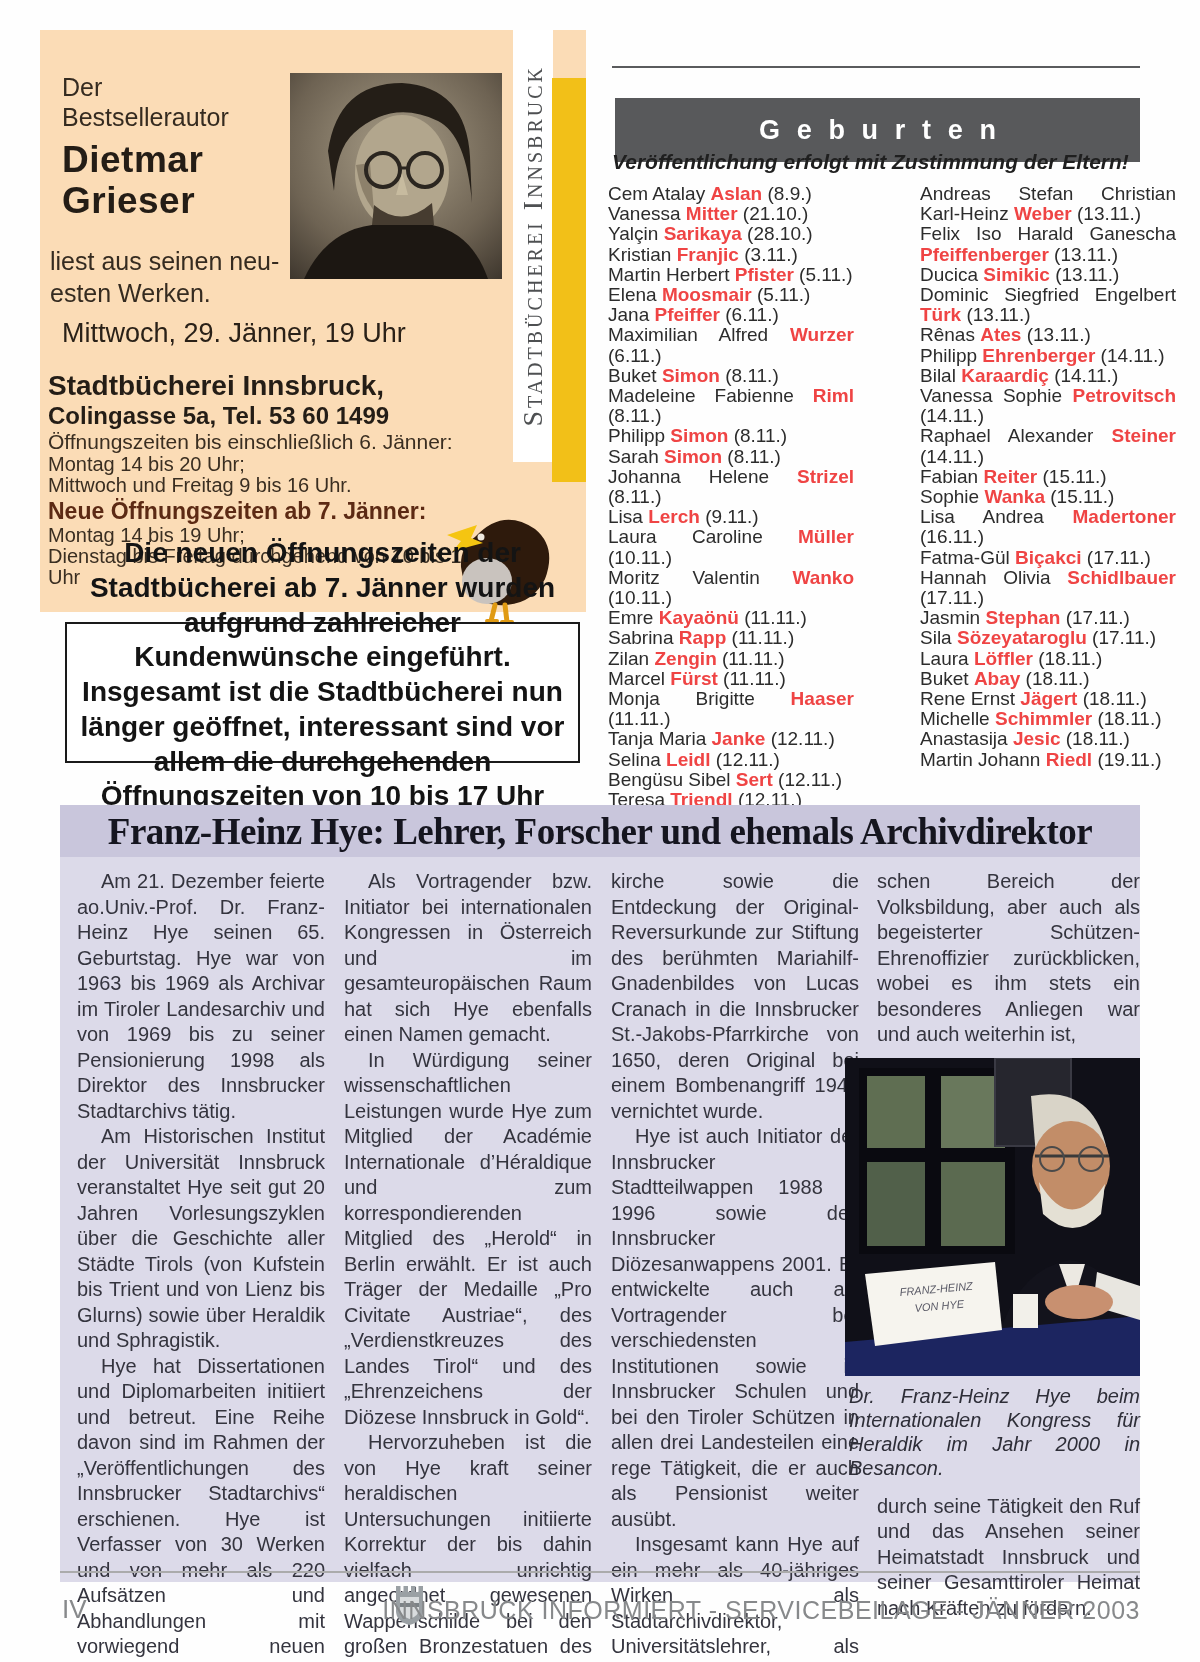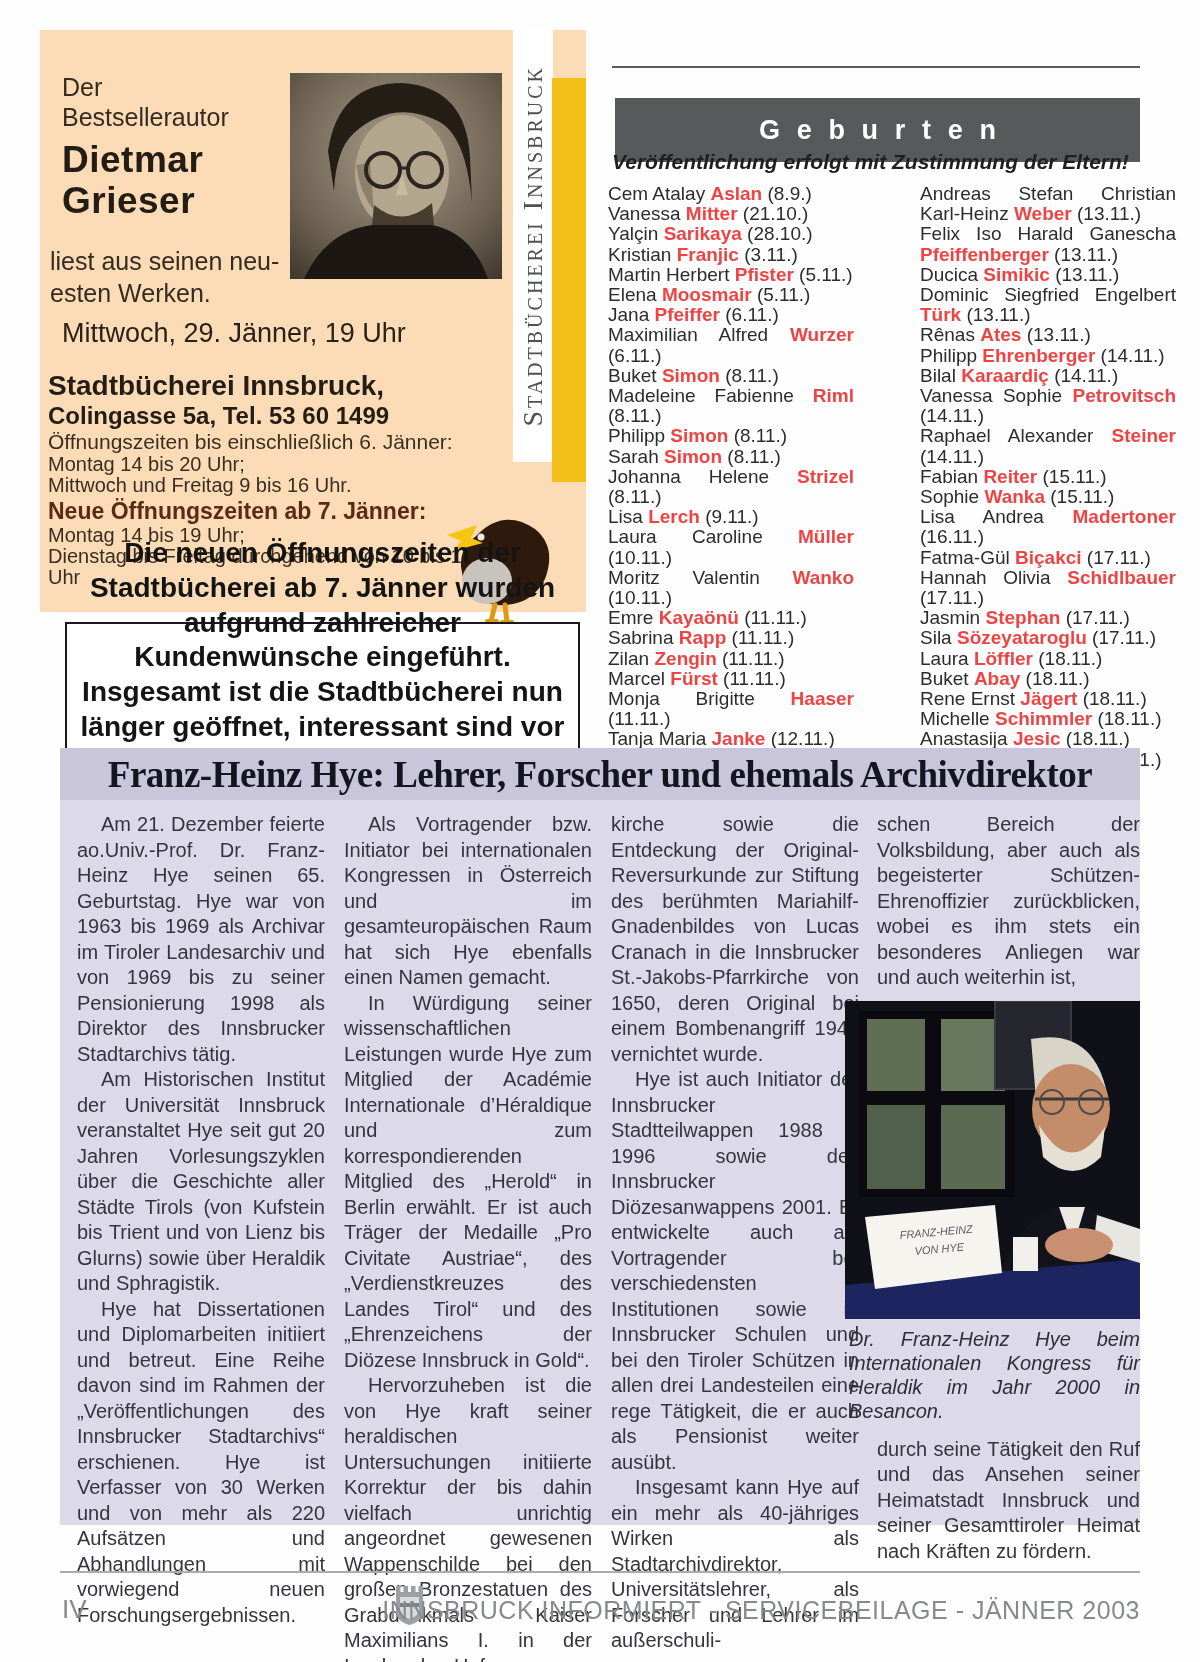--- a/index.html
+++ b/index.html
@@ -39,21 +39,21 @@
   .births-bar{position:absolute;left:615px;top:98px;width:525px;height:64px;background:var(--header_gray);display:flex;align-items:center;justify-content:center;}
   .births-title{color:#fff;font-size:27px;font-weight:bold;letter-spacing:.62em;text-indent:.62em;}
   .births-note{position:absolute;left:612px;top:150px;font-size:21px;font-weight:bold;font-style:italic;color:#1f1f1f;}
   .births-col{position:absolute;top:184px;}
   .births-col-1{left:608px;width:246px;}
   .births-col-2{left:912px;width:256px;margin-left:8px;}
   .birth-entry{font-size:19px;line-height:20.2px;text-align:justify;color:var(--ink);}
   .birth-entry b{color:#ef4444;}
 
   
-  .article{position:absolute;left:60px;top:748px;width:1080px;height:777px;background:var(--lavender);}
+  .article{position:absolute;left:60px;top:805px;width:1080px;height:777px;background:var(--lavender);}
   .headline-bar{height:52px;background:var(--lavender_dark);display:flex;align-items:center;justify-content:center;}
   .headline{font-family:"Liberation Serif",serif;font-weight:bold;font-size:37px;color:#15151f;letter-spacing:-.5px;}
   .acol{position:absolute;top:64px;}
   .acol-1{left:17px;width:248px;}
   .acol-2{left:284px;width:248px;}
   .acol-3{left:551px;width:248px;}
   .acol-4{left:785px;width:295px;}
   .acol p{margin:0;font-size:20px;line-height:25.5px;text-align:justify;color:var(--article_ink);}
   .acol p.ind{text-indent:24px;}
   .acol-4 p{margin-left:32px;}

